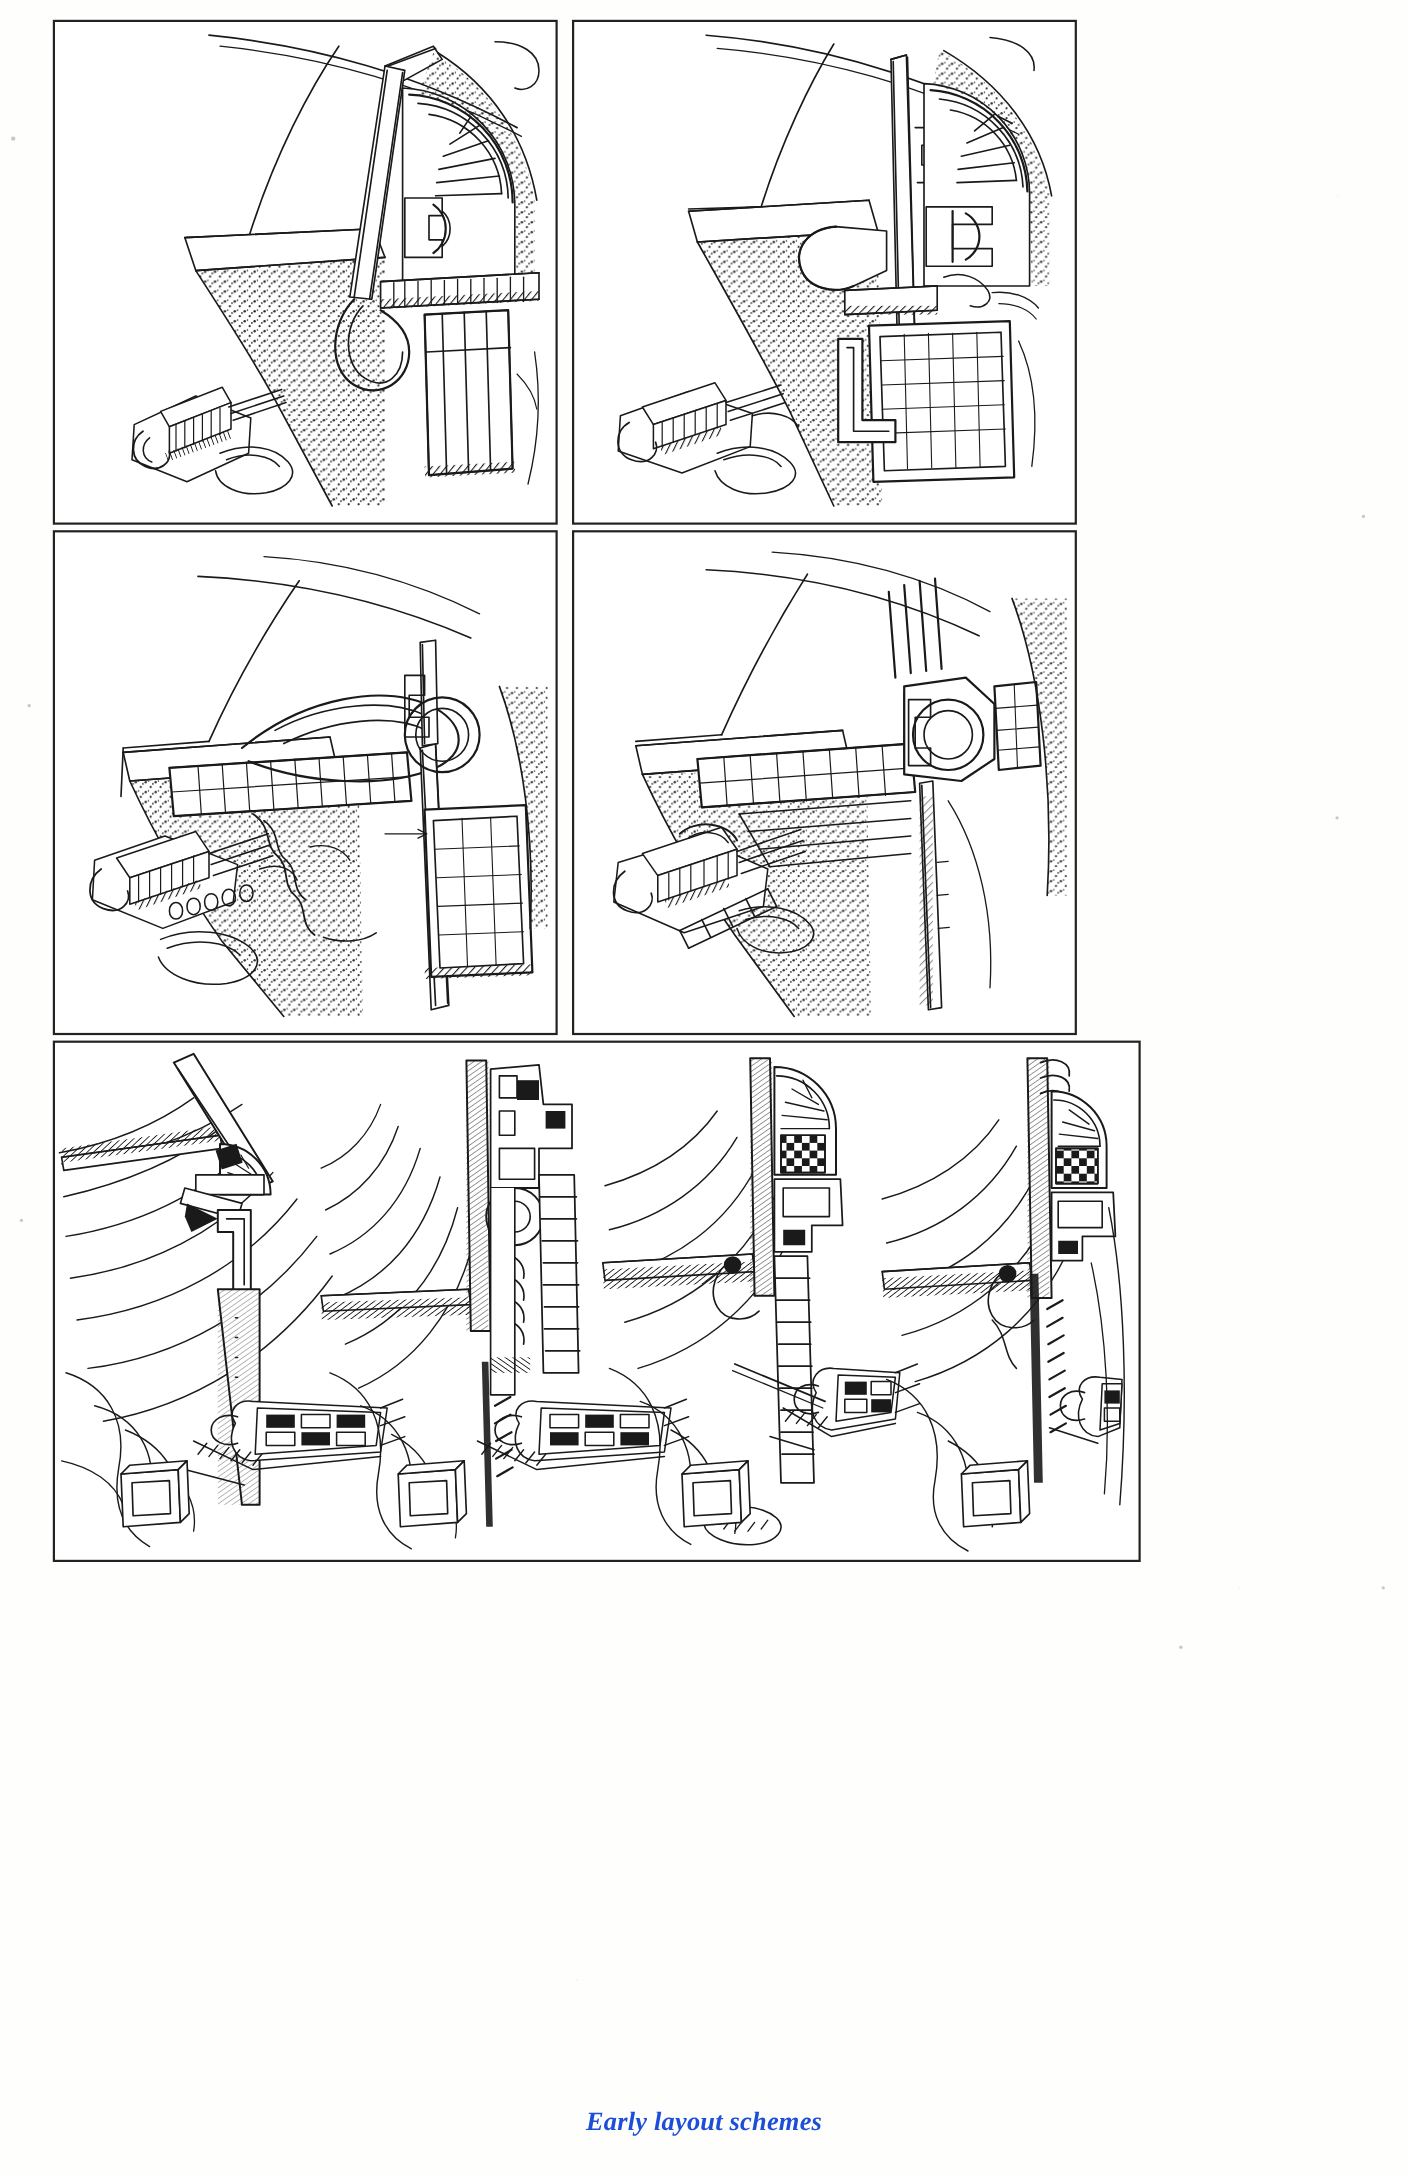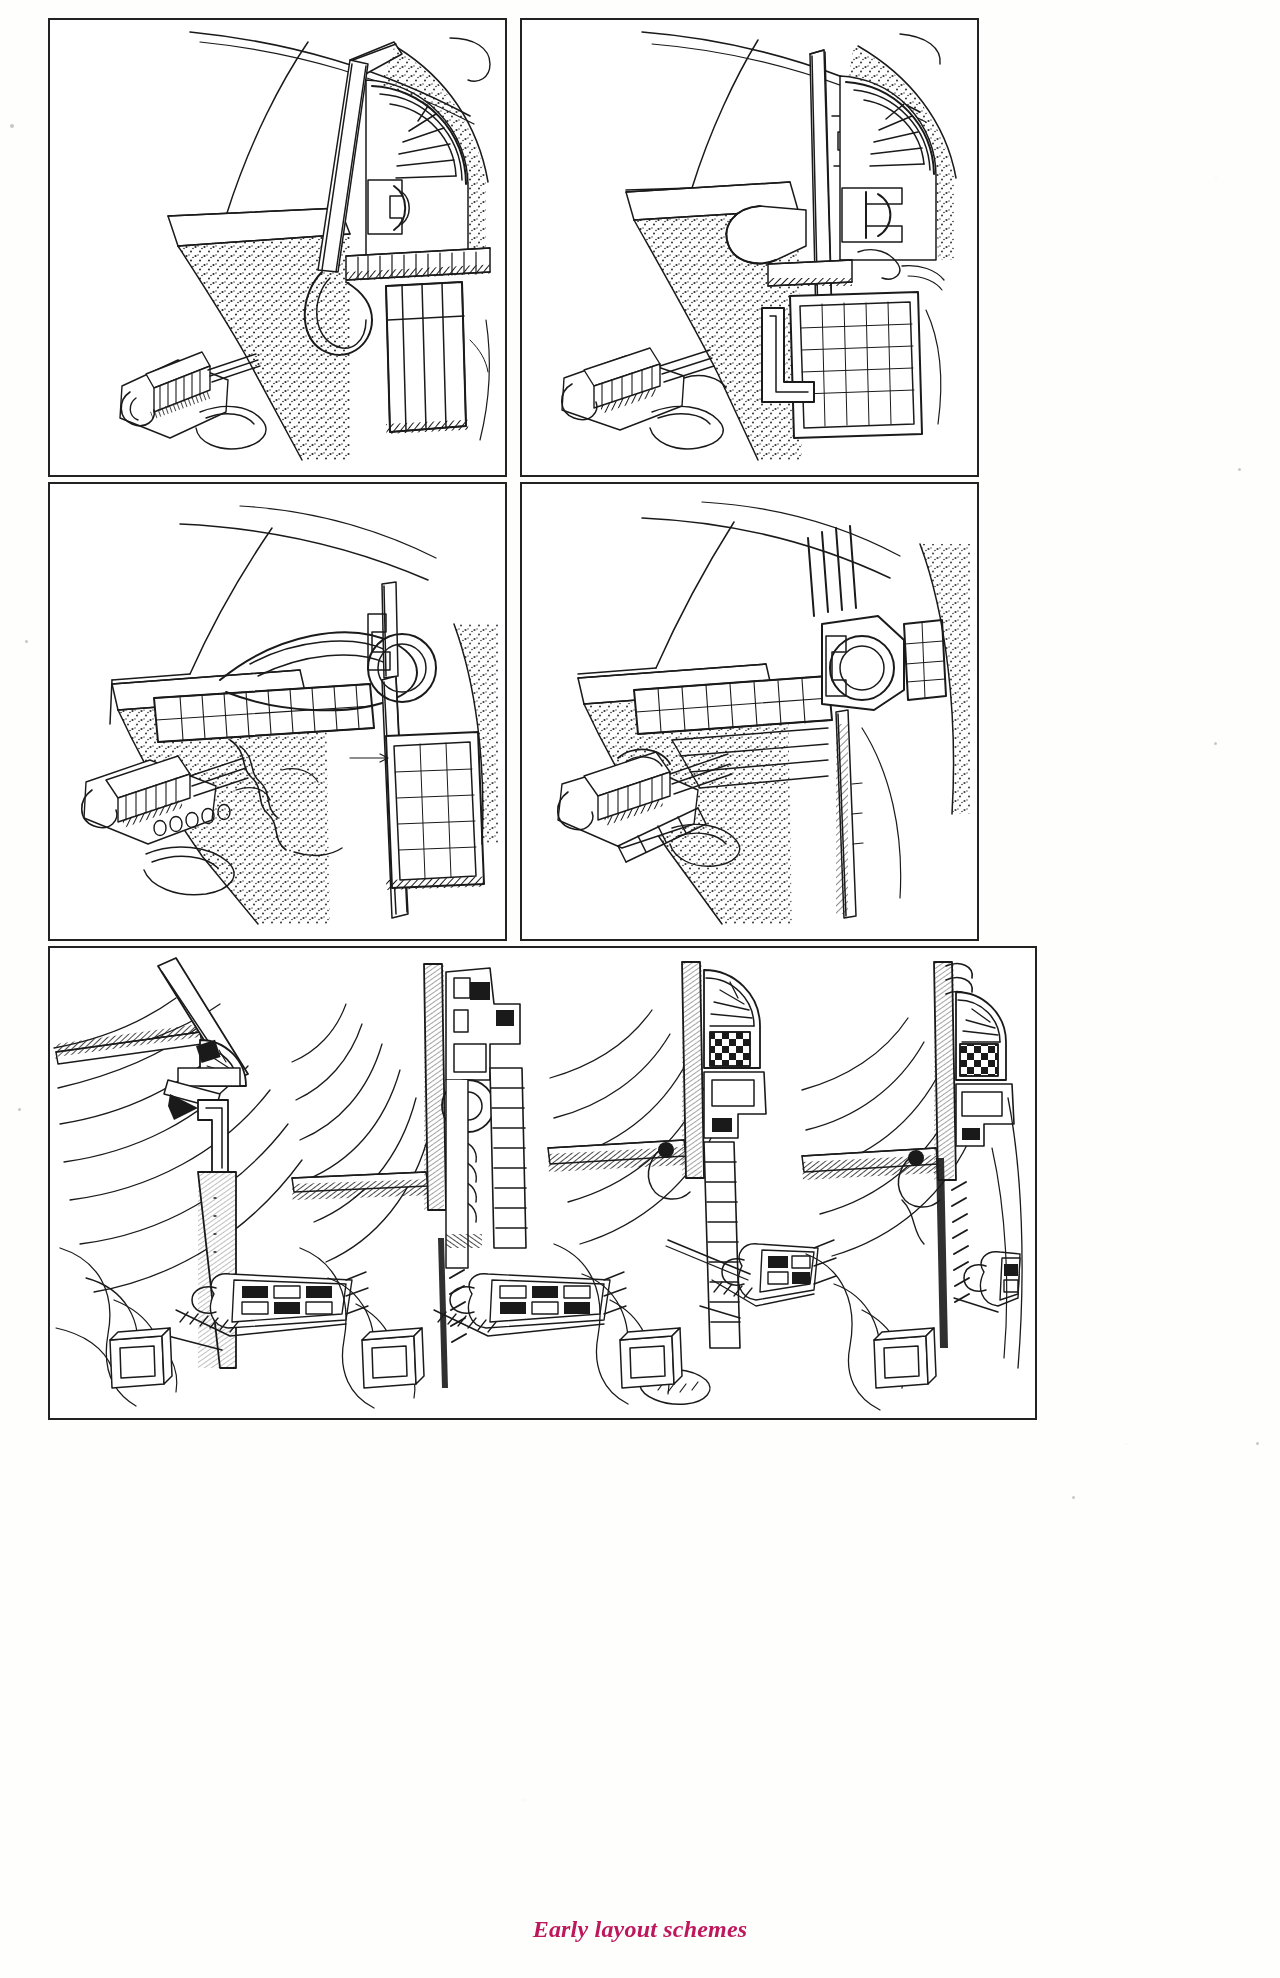--- a/index.html
+++ b/index.html
@@ -29,21 +29,21 @@
     overflow:hidden;
   }
   .frame-box svg{display:block;}
   .caption{
     position:absolute;
     left:0;right:0;
     text-align:center;
     font-family:"Liberation Serif", serif;
     font-style:italic;
     font-weight:700;
-    color:#be185d;
+    color:#1d4ed8;
     letter-spacing:.2px;
   }
   .speck{position:absolute;background:#9a9a9a;border-radius:50%;opacity:.55;}
 </style>
 </head>
 <body>
 
 <div class="page-bg"></div>
 
 <div class="frame-box" style="left:48px;top:18px;width:455px;height:455px;">

